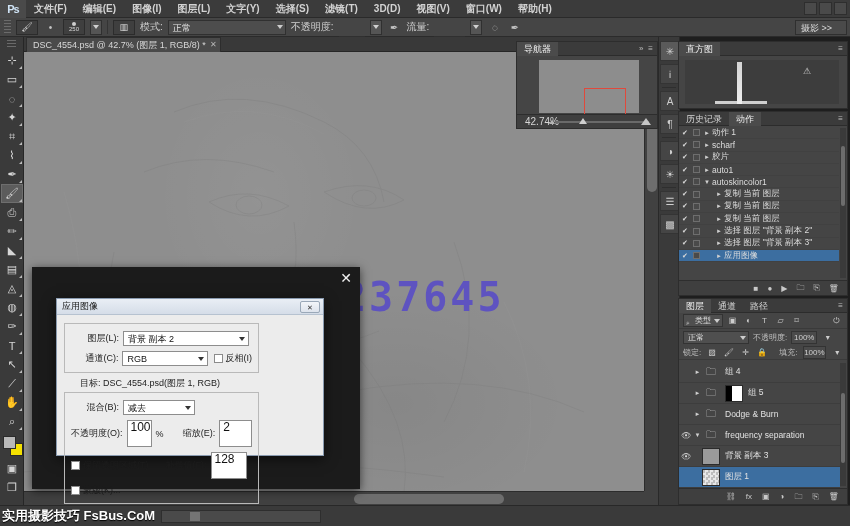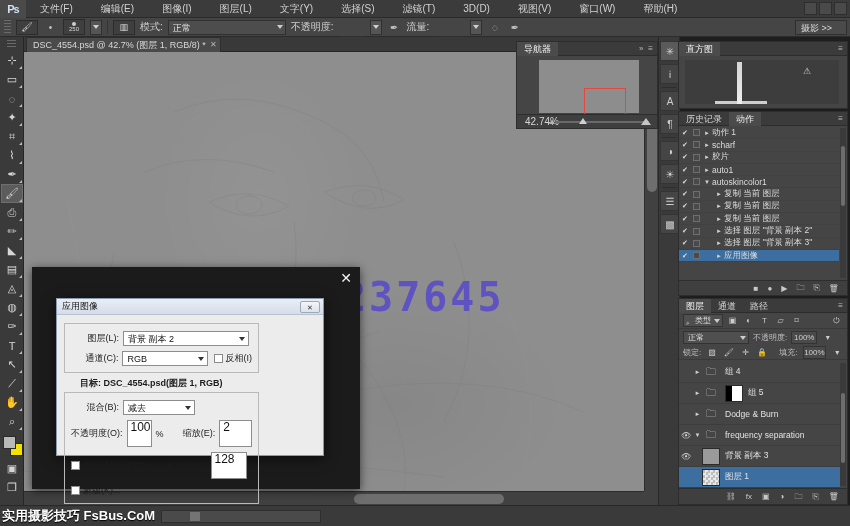--- a/index.html
+++ b/index.html
@@ -10,21 +10,21 @@
     font-size:10px; color:#c8c8c8;
     -webkit-font-smoothing:antialiased;
   }
   #app { position:relative; width:850px; height:526px; }
 
   
   .menubar { position:absolute; left:0; top:0; width:850px; height:18px;
     background:#3b3b3b; border-bottom:1px solid #2a2a2a; display:flex; align-items:center; }
   .ps-logo { width:26px; height:18px; display:flex; align-items:center; justify-content:center;
     font-weight:bold; font-size:11px; color:#cfe3f5; letter-spacing:-1px; background:#4a4a4a; }
-  .menu-item { padding:0 14px; line-height:18px; font-size:10px; color:#d2d2d2; white-space:nowrap; }
+  .menu-item { padding:0 8px; line-height:18px; font-size:10px; color:#d2d2d2; white-space:nowrap;font-weight:bold; }
   .menubar-right { margin-left:auto; display:flex; align-items:center; gap:2px; padding-right:3px; }
   .mb-btn { width:13px; height:13px; background:#4a4a4a; border:1px solid #2e2e2e; }
 
   
   .optionsbar { position:absolute; left:0; top:18px; width:850px; height:19px;
     background:#454545; border-bottom:1px solid #2b2b2b; display:flex; align-items:center; gap:5px; padding-left:4px; }
   .opt-grip { width:7px; height:15px; background:
       repeating-linear-gradient(to bottom,#6b6b6b 0 1px,transparent 1px 3px); }
   .opt-brushicon { width:22px; height:15px; background:#3f3f3f; border:1px solid #2c2c2c;
      display:flex; align-items:center; justify-content:center; font-size:9px; color:#ddd; }
@@ -119,21 +119,21 @@
   .lbl { width:52px; text-align:right; padding-right:4px; font-size:9px; color:#1c1c1c; white-space:nowrap; }
   .combo { position:relative; height:15px; background:#fff; border:1px solid #8d8d8d;
      font-size:9px; line-height:14px; padding-left:4px; color:#111; }
   .combo .ar { position:absolute; right:3px; top:5px; border-left:3px solid transparent;
      border-right:3px solid transparent; border-top:4px solid #333; }
   .chk { display:flex; align-items:center; gap:3px; font-size:9px; color:#1c1c1c; white-space:nowrap; }
   .box { width:9px; height:9px; background:#fff; border:1px solid #8b8b8b; position:relative; }
   .box.on::after { content:"✔"; position:absolute; left:0px; top:-2px; font-size:8px; color:#111; }
   .numfield { height:27px; background:#fff; border:1px solid #8d8d8d; font-size:12px;
      line-height:13px; text-align:left; padding-left:3px; color:#111; }
-  .target { font-size:9px; color:#1c1c1c; margin:4px 0 2px 16px;font-weight:bold; }
+  .target { font-size:9px; color:#1c1c1c; margin:4px 0 2px 16px; }
   .btns { position:absolute; right:7px; top:22px; width:60px; }
   .btn { width:58px; height:15px; background:linear-gradient(to bottom,#f6f9fc,#dde5ee);
      border:1px solid #7f93aa; border-radius:3px; font-size:9px; color:#101010;
      text-align:center; line-height:14px; margin-bottom:5px; }
   .btn.primary { border:1px solid #4d7aa8; box-shadow:0 0 0 1px #bcd4ea inset; }
   .preview-chk { margin-top:2px; }
 
   
   .dock-icons { position:absolute; right:170px; top:37px; width:22px; bottom:21px;
      background:#3a3a3a; border-left:1px solid #292929; border-right:1px solid #292929; padding-top:4px; }

